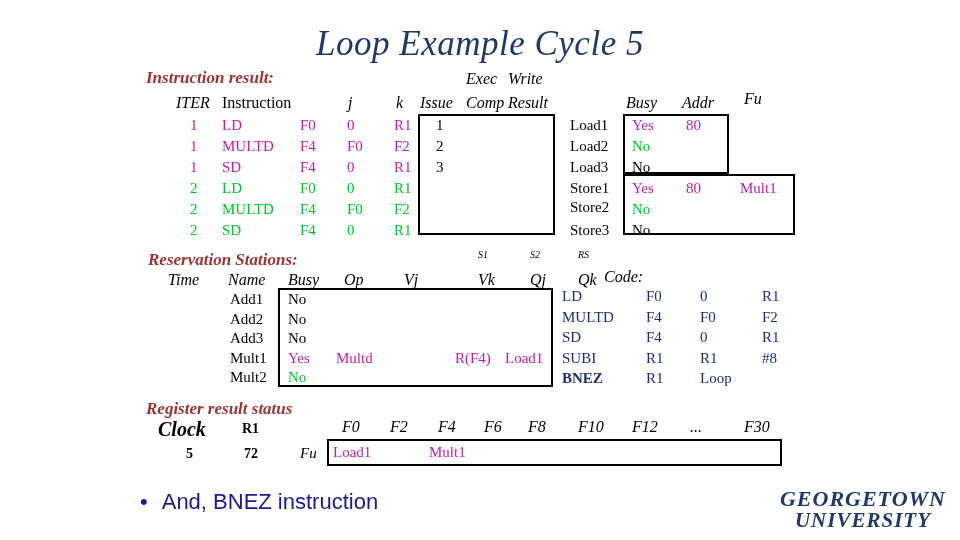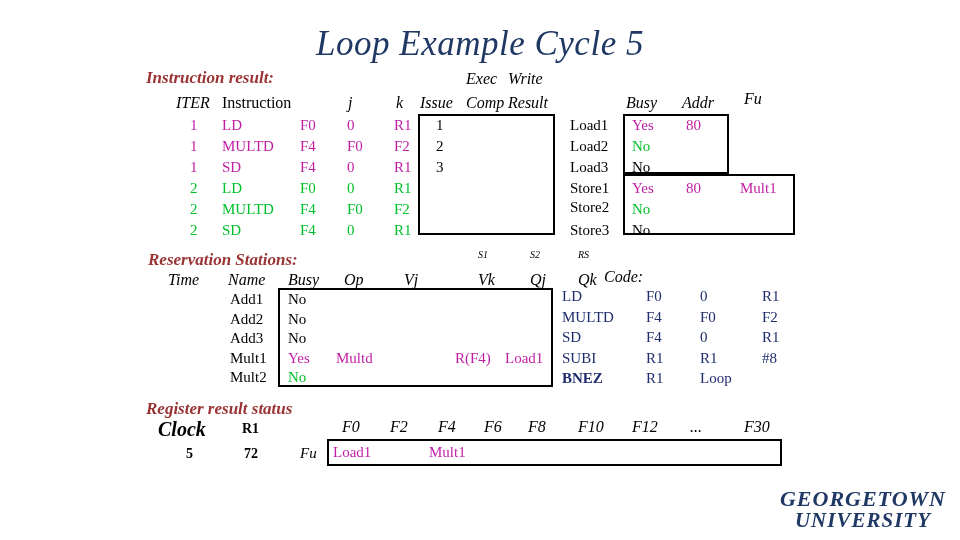--- a/index.html
+++ b/index.html
@@ -301,19 +301,22 @@
       <div class="abs hdr" style="left: 438px; top: 418px;">F4</div>
       <div class="abs cell c-mag" style="left: 429px; top: 444px;">Mult1</div>
       <div class="abs hdr" style="left: 484px; top: 418px;">F6</div>
       <div class="abs hdr" style="left: 528px; top: 418px;">F8</div>
       <div class="abs hdr" style="left: 578px; top: 418px;">F10</div>
       <div class="abs hdr" style="left: 632px; top: 418px;">F12</div>
       <div class="abs hdr" style="left: 690px; top: 418px;">...</div>
       <div class="abs hdr" style="left: 744px; top: 418px;">F30</div>
     </div>
 
+  <div class="abs" id="bullet">
+    <span class="dot">•</span><span>And, BNEZ instruction</span>
+  </div>
 
   <div class="abs" id="logo">
     <div class="l1">GEORGETOWN</div>
     <div class="l2">UNIVERSITY</div>
   </div>
 
 </div>
 
 </body></html>

